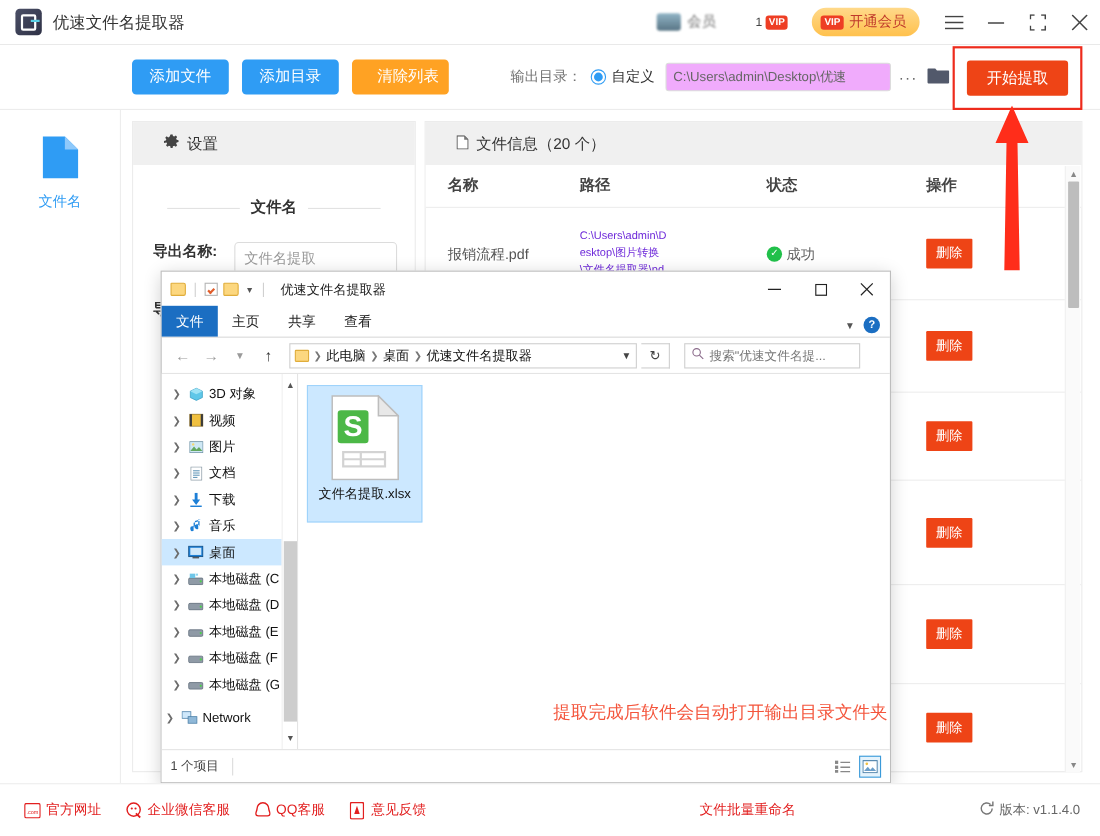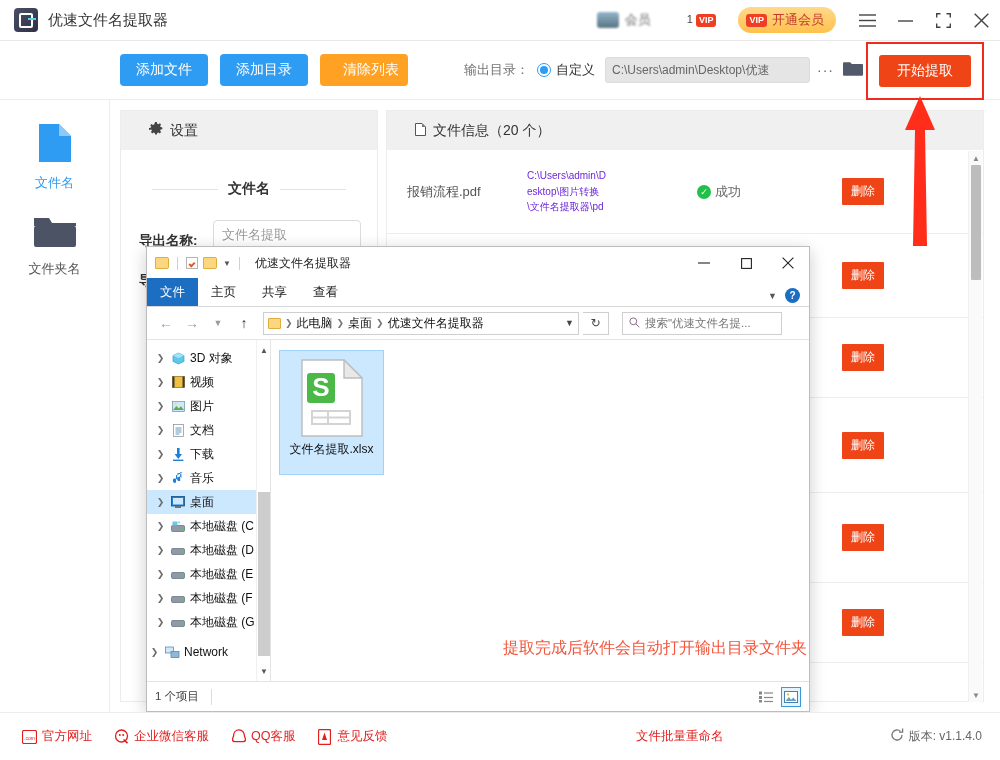--- a/index.html
+++ b/index.html
@@ -74,21 +74,21 @@
 
   .outdir-label{ margin-left:44px; font-size:13px; color:#737373; }
   .radio-wrap{ display:flex;align-items:center;gap:5px;margin-left:8px;cursor:pointer; }
   .radio{
     width:14px;height:14px;border-radius:50%;border:1px solid #2f9cf4;
     display:flex;align-items:center;justify-content:center;background:#fff;
   }
   .radio i{ width:8px;height:8px;border-radius:50%;background:#2f9cf4;display:block; }
   .path-box{
     margin-left:10px; width:205px;height:26px;border:1px solid #dcdcdc;border-radius:3px;
-    font-size:12px;color:#666;padding:0 6px; font-family:inherit; background:#e5e5e5;
+    font-size:12px;color:#666;padding:0 6px; font-family:inherit; background:#f0abfc;
   }
   .dots{ margin-left:7px;color:#666;font-size:14px;letter-spacing:1px;cursor:pointer; }
   .folder-ico{ margin-left:9px; cursor:pointer; }
 
   .start-wrap{
     position:absolute; left:866px; top:42px; width:118px; height:58px;
     border:2px solid #ee2b1c; background:#fff;
     display:flex; align-items:center; justify-content:center;
   }
   .start-btn{
@@ -113,21 +113,21 @@
   }
   .panel-head{
     height:39px;background:#f0f0f0;display:flex;align-items:center;padding-left:28px;
     font-size:14px;color:#333;gap:7px;
   }
   .sec-title{
     margin-top:30px; display:flex;align-items:center;justify-content:center;gap:10px;
     font-size:14px;color:#333;font-weight:bold;
   }
   .sec-title .ln{ width:66px;height:1px;background:#e2e2e2; display:block;}
-  .frow{ display:flex;align-items:flex-end;margin-top:22px;padding-left:18px; }
+  .frow{ display:flex;align-items:flex-start;margin-top:22px;padding-left:18px; }
   .frow .flab{ font-size:13.5px;color:#333;font-weight:bold;width:74px; }
   .finput{
     width:148px;height:30px;border:1px solid #dcdcdc;border-radius:4px;
     font-size:13px;color:#999;padding:0 8px;font-family:inherit;background:#fff;
   }
 
   
   .filelist{
     position:absolute;left:386px;top:110px;width:598px;height:592px;
     background:#fff;border:1px solid #ececec;
@@ -332,27 +332,20 @@
 </div>
 
 <div class="rail">
   <div class="rail-item active">
     <svg width="38" height="42" viewBox="0 0 38 42">
         <path d="M3 2h20l12 12v26H3z" fill="#2f9cf4"></path>
         <path d="M23 2l12 12H23z" fill="#8ec9fb"></path>
       </svg>
     <span class="lab">文件名</span>
   </div>
-  <div class="rail-item">
-    <svg width="44" height="36" viewBox="0 0 44 36">
-        <path d="M1 4h15l3 5h24v3H1z" fill="#4c5365"></path>
-        <rect x="1" y="12" width="42" height="21" rx="2" fill="#4c5365"></rect>
-      </svg>
-    <span class="lab">文件夹名</span>
-  </div>
 </div>
 
 <div class="settings">
   <div class="panel-head">
     <span>
       <svg width="14" height="14" viewBox="0 0 14 14">
           <path d="M7 4.4A2.6 2.6 0 107 9.6 2.6 2.6 0 007 4.4zm0 1.5a1.1 1.1 0 110 2.2 1.1 1.1 0 010-2.2z" fill="#444"></path>
           <path d="M6.1 0h1.8l.3 1.7 1.2.5 1.4-1 1.3 1.3-1 1.4.5 1.2 1.7.3v1.8l-1.7.3-.5 1.2 1 1.4-1.3 1.3-1.4-1-1.2.5-.3 1.7H6.1l-.3-1.7-1.2-.5-1.4 1-1.3-1.3 1-1.4-.5-1.2L0 7.9V6.1l1.7-.3.5-1.2-1-1.4 1.3-1.3 1.4 1 1.2-.5z" fill="#444"></path>
         </svg>
     </span>
@@ -379,20 +372,26 @@
   <div class="panel-head" style="background:#f0f0f0">
     <span>
       <svg width="11" height="13" viewBox="0 0 11 13">
           <path d="M0.5 0.5h6.5L10.5 4v8.5h-10z" fill="#fff" stroke="#555"></path>
           <path d="M7 0.5L10.5 4H7z" fill="#777"></path>
         </svg>
     </span>
     <span>文件信息（20 个）</span>
   </div>
 
+  <div class="tbl-head">
+    <div class="col-n">名称</div>
+    <div class="col-p">路径</div>
+    <div class="col-s">状态</div>
+    <div class="col-o">操作</div>
+  </div>
 
   <div class="row" style="height:84px">
     <div class="col-n">报销流程.pdf</div>
     <div class="col-p">C:\Users\admin\D
 esktop\图片转换
 \文件名提取器\pd</div>
     <div class="col-s">
       <span class="ok">
           <span class="dot">✓</span>
           <span>成功</span>

